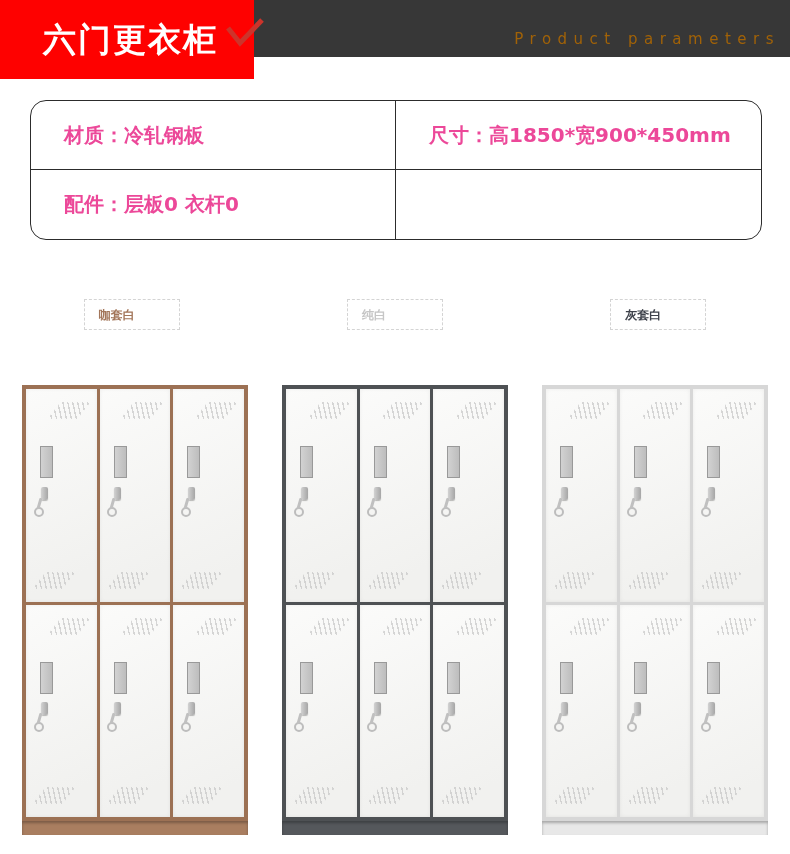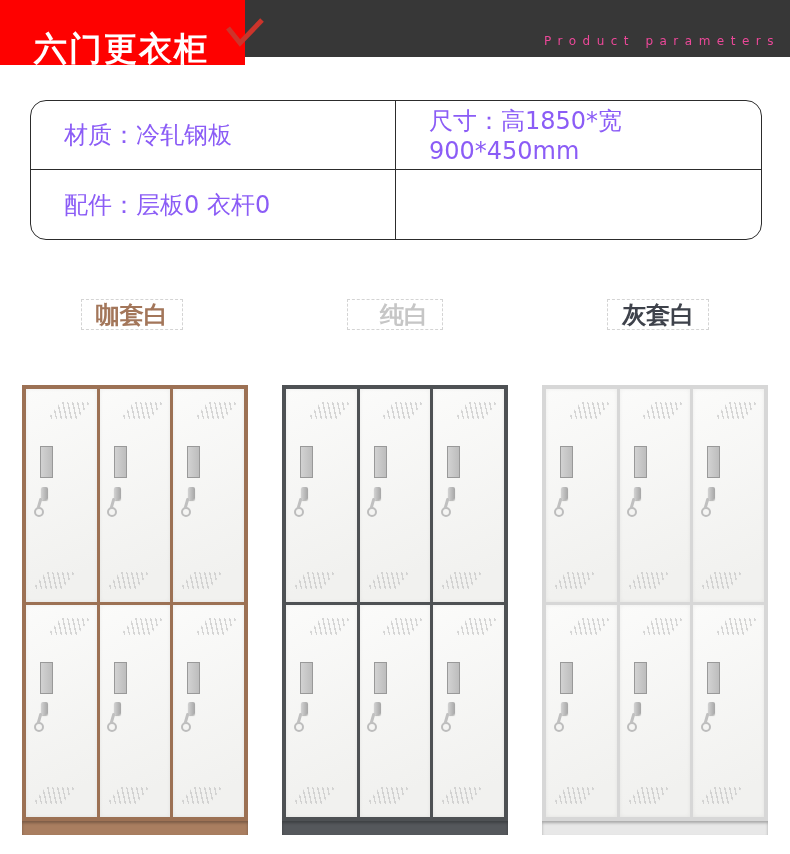--- a/index.html
+++ b/index.html
@@ -5,41 +5,41 @@
   html,body{margin:0;padding:0;}
   body{
     width:790px;height:854px;position:relative;overflow:hidden;
     background:#ffffff;
     font-family:"DejaVu Sans","Liberation Sans",sans-serif;
   }
 
   
   header{position:relative;height:62px;}
   .header-bar{position:absolute;top:0;left:0;width:790px;height:57px;background:#373737;}
-  .header-red{position:absolute;top:0;left:0;width:245px;height:65px;background:#fe0100;
-    display:flex;align-items:flex-end;}
+  .header-red{position:absolute;top:0;left:0;width:245px;height:79px;background:#fe0100;
+    display:flex;align-items:center;padding-left:9px;}
   .header-red h1{margin:0 0 0 34px;font-size:33px;line-height:1;color:#ffffff;
     font-weight:bold;letter-spacing:2px;}
   .check-icon{position:absolute;left:224px;top:16px;}
-  .subtitle{position:absolute;right:10px;bottom:14px;color:#ec4899;font-size:12px;
+  .subtitle{position:absolute;right:10px;bottom:14px;color:#a16207;font-size:15px;
     letter-spacing:6.5px;white-space:nowrap;}
 
   
   .spec-table{position:absolute;top:100px;left:30px;width:730px;height:138px;
     border:1px solid #2c2c2c;border-radius:16px;overflow:hidden;
     display:grid;grid-template-columns:1fr 1fr;grid-template-rows:1fr 1fr;background:#fff;}
-  .spec-cell{display:flex;align-items:center;padding-left:33px;font-size:24px;color:#8b5cf6;}
+  .spec-cell{display:flex;align-items:center;padding-left:33px;font-size:20px;color:#ec4899;font-weight:bold;}
   .spec-cell.col-left{border-right:1px solid #2c2c2c;}
   .spec-cell.row-top{border-bottom:1px solid #2c2c2c;}
 
   
   .variants-row{position:absolute;top:299px;left:0;width:790px;display:flex;}
   .variant-col{flex:1;display:flex;justify-content:center;}
   .variant-label{min-width:96px;height:31px;box-sizing:border-box;border:1px dashed #d4d4d4;
-    text-align:right;line-height:30px;font-size:24px;font-weight:bold;padding:0 14px;}
+    text-align:left;line-height:30px;font-size:12px;font-weight:bold;padding:0 14px;}
 
   
   .lockers-row{position:absolute;top:385px;left:22px;width:746px;display:flex;
     justify-content:space-between;}
   .locker-col{width:226px;}
   .locker{height:450px;display:flex;flex-direction:column;}
   .doors{flex:1;background:var(--frame);padding:4px;display:grid;
     grid-template-columns:1fr 1fr 1fr;grid-template-rows:1fr 1fr;gap:3px;}
   .locker-base{height:14px;background:var(--base);
     box-shadow:inset 0 2px 3px rgba(0,0,0,.28);}

